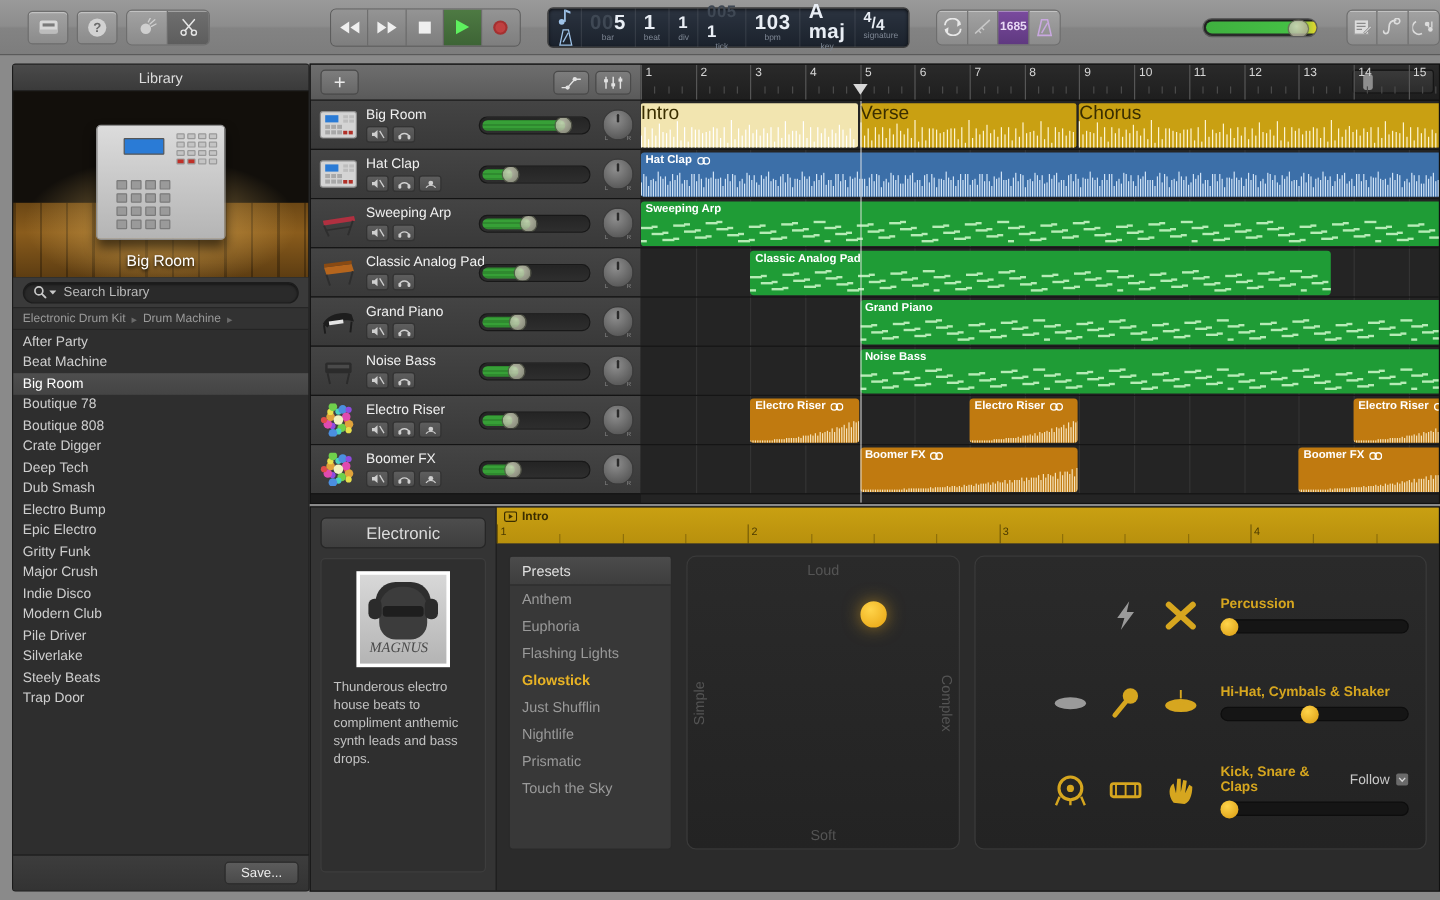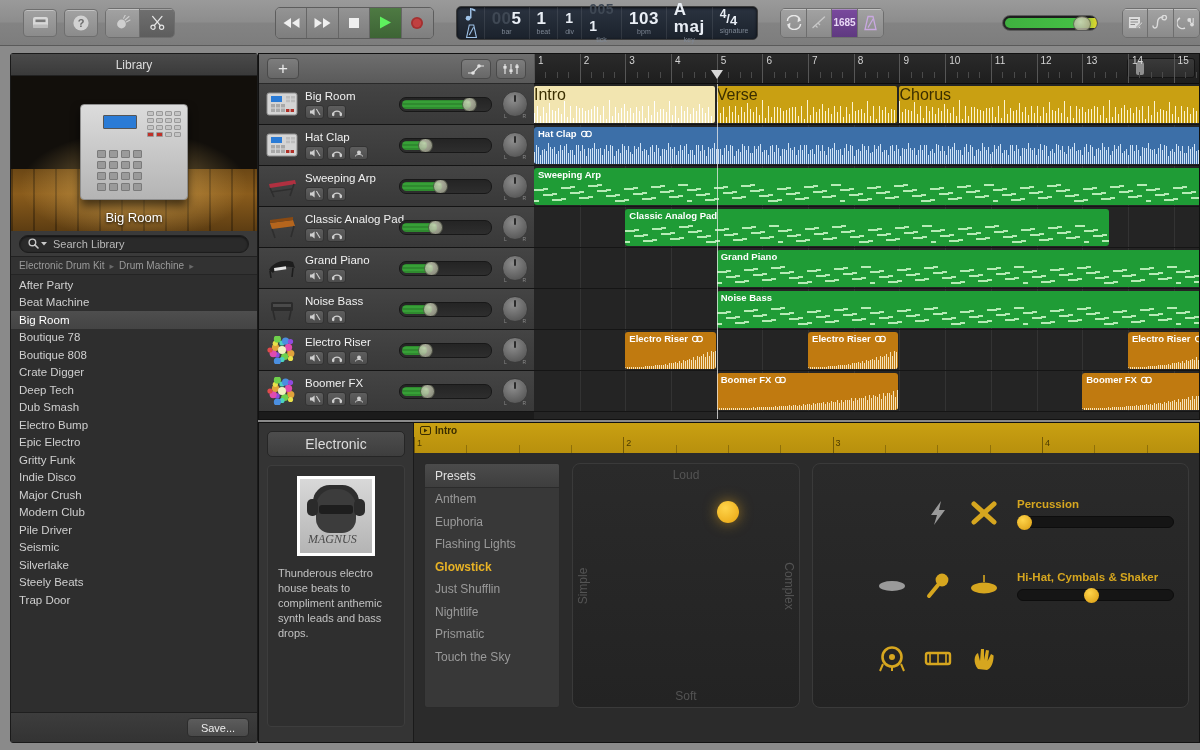--- a/index.html
+++ b/index.html
@@ -586,25 +586,24 @@
         <div class="lib-item">Beat Machine</div>
         <div class="lib-item sel">Big Room</div>
         <div class="lib-item">Boutique 78</div>
         <div class="lib-item">Boutique 808</div>
         <div class="lib-item">Crate Digger</div>
         <div class="lib-item">Deep Tech</div>
         <div class="lib-item">Dub Smash</div>
         <div class="lib-item">Electro Bump</div>
         <div class="lib-item">Epic Electro</div>
         <div class="lib-item">Gritty Funk</div>
+        <div class="lib-item">Major Crush</div>
         <div class="lib-item">Indie Disco</div>
-        <div class="lib-item">Major Crush</div>
         <div class="lib-item">Modern Club</div>
         <div class="lib-item">Pile Driver</div>
-        <div class="lib-item">Seismic</div>
         <div class="lib-item">Silverlake</div>
         <div class="lib-item">Steely Beats</div>
         <div class="lib-item">Trap Door</div>
       </div>
     <div class="lib-foot">
       <div class="save-btn">Save...</div>
     </div>
   </div>
 
   <div class="tracksarea">
@@ -2768,17 +2767,32 @@
                 <path d="M5 19 L2 26 M23 19 L26 26 M14 21 L14 26" stroke="#d6a61f" stroke-width="2"></path>
               </svg>
               <svg width="30" height="28" viewBox="0 0 28 28">
                 <rect x="2" y="8" width="24" height="11" rx="2" fill="none" stroke="#d6a61f" stroke-width="2.4"></rect>
                 <path d="M6 8 L6 19 M14 8 L14 19 M22 8 L22 19" stroke="#d6a61f" stroke-width="1.6"></path>
               </svg>
               <svg width="30" height="28" viewBox="0 0 28 28">
                 <path d="M8 24 C3 18 4 10 8 8 L10 16 L11 4 L14 4 L14 15 L16 5 L19 5.6 L17.6 16 L21 9 L23.6 10.6 C23.6 18 21 24 17 25 Z" fill="#d6a61f"></path>
               </svg>
             </div>
+            <div class="kit-ctl">
+              <div class="kit-lbl">
+                <span>Kick, Snare &amp; Claps</span>
+                <span class="follow">
+                  <span>Follow</span>
+                  <svg width="11" height="11" viewBox="0 0 11 11">
+                    <rect x=".5" y=".5" width="10" height="10" rx="1.6" fill="#6a6a6a"></rect>
+                    <path d="M3 4.2 L5.5 7 L8 4.2" stroke="#d8d8d8" stroke-width="1.1" fill="none"></path>
+                  </svg>
+                </span>
+              </div>
+              <div class="slider">
+                <div class="sh" style="left:calc(4% - 7px)"></div>
+              </div>
+            </div>
           </div>
         </div>
     </div>
   </div>
 </div>
 
 </body></html>

